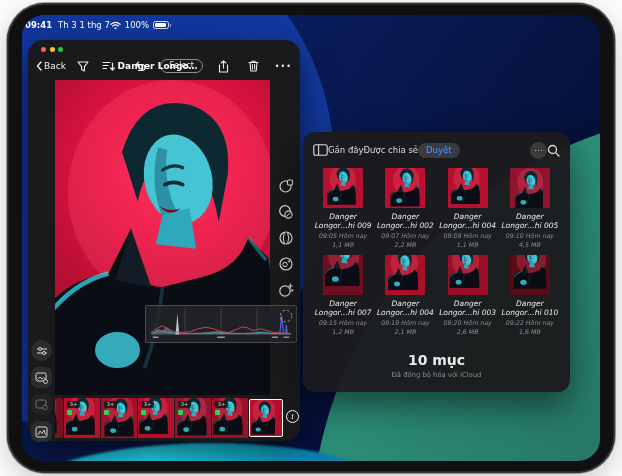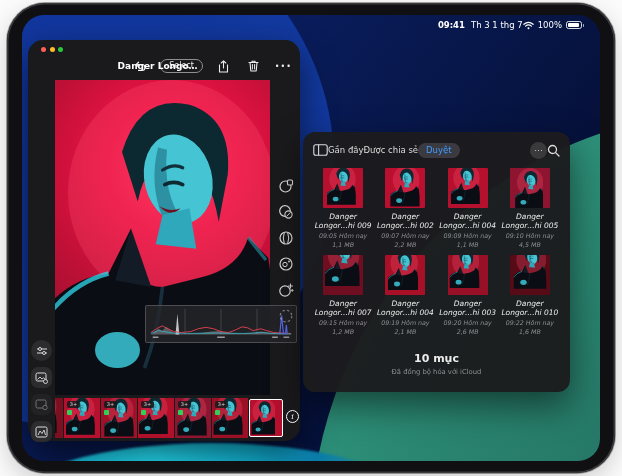--- a/index.html
+++ b/index.html
@@ -26,21 +26,21 @@
   .wp-teal {
     position:absolute; left:288px; top:95px; width:860px; height:860px; border-radius:50%;
     background:radial-gradient(circle,#226b5d 0%,#2a8671 55%,#2f987f 84%,#49bd9d 93%,#a8efd4 96.5%,#e2fcf1 98%,rgba(226,252,241,0) 99.2%);
   }
   .wp-cyan-glow {
     position:absolute; left:-10px; top:428px; width:400px; height:120px; border-radius:50%;
     background:radial-gradient(ellipse at 35% 10%,#24e2f8 0%,#12b6d8 28%,#0b7fae 45%,rgba(8,40,90,0) 68%);
     filter:blur(1px);
   }
   
-  .status { position:absolute; left:3px; right:18px; top:4px; height:12px; display:flex; justify-content:flex-end; align-items:center; color:#fff; font-size:8.5px; }
+  .status { position:absolute; left:3px; right:18px; top:4px; height:12px; display:flex; justify-content:flex-start; align-items:center; color:#fff; font-size:8.5px; }
   .status .lft { display:flex; gap:6px; }
   .status .time { font-weight:bold; }
   .status .rgt { display:flex; gap:4px; align-items:center; }
   .batt { position:relative; width:16px; height:8px; border:1px solid rgba(255,255,255,.85); border-radius:2.5px; }
   .batt i { position:absolute; left:1px; top:1px; bottom:1px; width:11px; background:#fff; border-radius:1px; display:block; }
   .batt u { position:absolute; right:-3px; top:2px; width:1.5px; height:3px; background:rgba(255,255,255,.7); border-radius:0 1px 1px 0; }
   
   .editor {
     position:absolute; left:6px; top:25px; width:272px; height:401px;
     background:#1a1a1c; border-radius:15px; box-shadow:0 14px 34px rgba(0,0,0,.55);
@@ -94,21 +94,21 @@
   .tab.active { color:#3f9bff; background:#3a3a40; border-radius:9px; padding:2.5px 8px; }
   .fh-spacer { flex:1; }
   .circ-btn { width:17px; height:17px; border-radius:50%; background:#3a3a3c; color:#d8d8dc; display:flex; align-items:center; justify-content:center; font-size:8px; letter-spacing:.5px; }
   .fgrid { position:absolute; left:9px; right:9px; top:36px; display:grid; grid-template-columns:repeat(4,1fr); row-gap:2px;font-style:italic; }
   .fitem { display:flex; flex-direction:column; align-items:center; height:85px; }
   .fthumb { position:relative; width:40px; height:40px; border-radius:1px; overflow:hidden; }
   .fthumb svg { position:absolute; inset:0; width:100%; height:100%; }
   .fname { margin-top:4px; font-size:7.5px; color:#ececec; line-height:1.25; text-align:center; white-space:nowrap; }
   .fmeta { font-size:6.3px; color:#8e8e93; margin-top:1.5px; white-space:nowrap; }
   .ffoot { position:absolute; left:0; right:0; top:220px; text-align:center; }
-  .fcount { font-size:11px; font-weight:bold; color:#ececec; }
+  .fcount { font-size:14px; font-weight:bold; color:#ececec; }
   .fsync { font-size:6.8px; color:#8e8e93; margin-top:3px; }
   svg.ic { display:block; }
 </style>
 </head>
 <body>
 
 <svg width="0" height="0" style="position:absolute" aria-hidden="true">
   <defs>
     <symbol id="portrait" viewBox="0 0 100 140" preserveAspectRatio="xMidYMax slice">
       <ellipse cx="54" cy="50" rx="46" ry="50" fill="rgba(255,80,110,0.28)"></ellipse>
@@ -155,20 +155,39 @@
     </div>
 
     <div class="editor">
       <div class="dots">
         <b style="background:#ff5f57"></b>
         <b style="background:#febc2e"></b>
         <b style="background:#28c840"></b>
       </div>
 
       <div class="toolbar">
+        <div class="tb-left">
+          <div class="back">
+            <svg class="ic" width="6" height="10" viewBox="0 0 6 10">
+              <path d="M5 1 L1.5 5 L5 9" stroke="#ececec" stroke-width="1.4" fill="none" stroke-linecap="round"></path>
+            </svg>
+            <span>Back</span>
+          </div>
+          <div class="tbtn">
+            <svg class="ic" width="12" height="11" viewBox="0 0 12 11">
+              <path d="M1 1 L11 1 L7.4 5.6 L7.4 10 L4.6 8.6 L4.6 5.6 Z" stroke="#ececec" stroke-width="1.1" fill="none" stroke-linejoin="round"></path>
+            </svg>
+          </div>
+          <div class="tbtn">
+            <svg class="ic" width="13" height="11" viewBox="0 0 13 11">
+              <path d="M1 1.5 H8 M1 4.5 H6 M1 7.5 H4.5" stroke="#ececec" stroke-width="1.2" stroke-linecap="round"></path>
+              <path d="M10.5 2 V9 M8.6 7 L10.5 9.2 L12.4 7" stroke="#ececec" stroke-width="1.2" fill="none" stroke-linecap="round" stroke-linejoin="round"></path>
+            </svg>
+          </div>
+        </div>
         <span class="win-title">Danger Longo…</span>
         <div class="tb-right">
           <div class="tbtn">
             <svg class="ic" width="13" height="11" viewBox="0 0 13 11">
               <path d="M3.5 3.5 H9 a3 3 0 0 1 0 6 H5.5" stroke="#ececec" stroke-width="1.2" fill="none" stroke-linecap="round"></path>
               <path d="M5.6 1.2 L3.2 3.5 L5.6 5.8" stroke="#ececec" stroke-width="1.2" fill="none" stroke-linecap="round" stroke-linejoin="round"></path>
             </svg>
           </div>
           <span class="select-pill">Select</span>
           <div class="tbtn">

